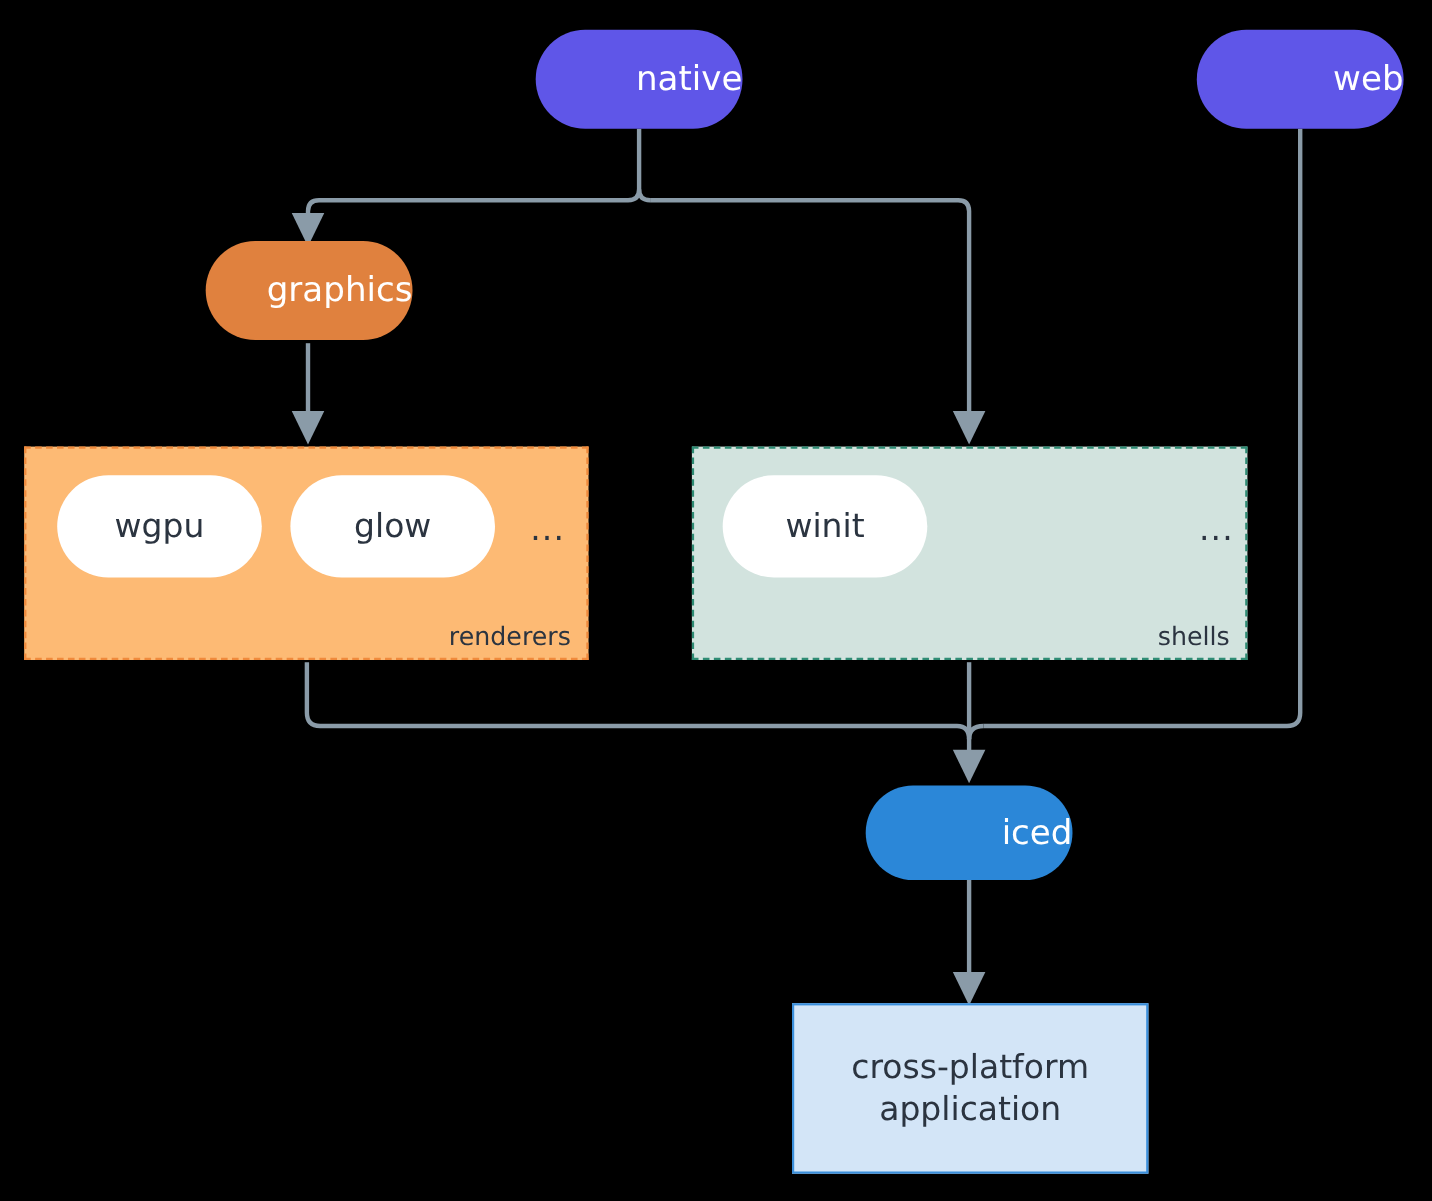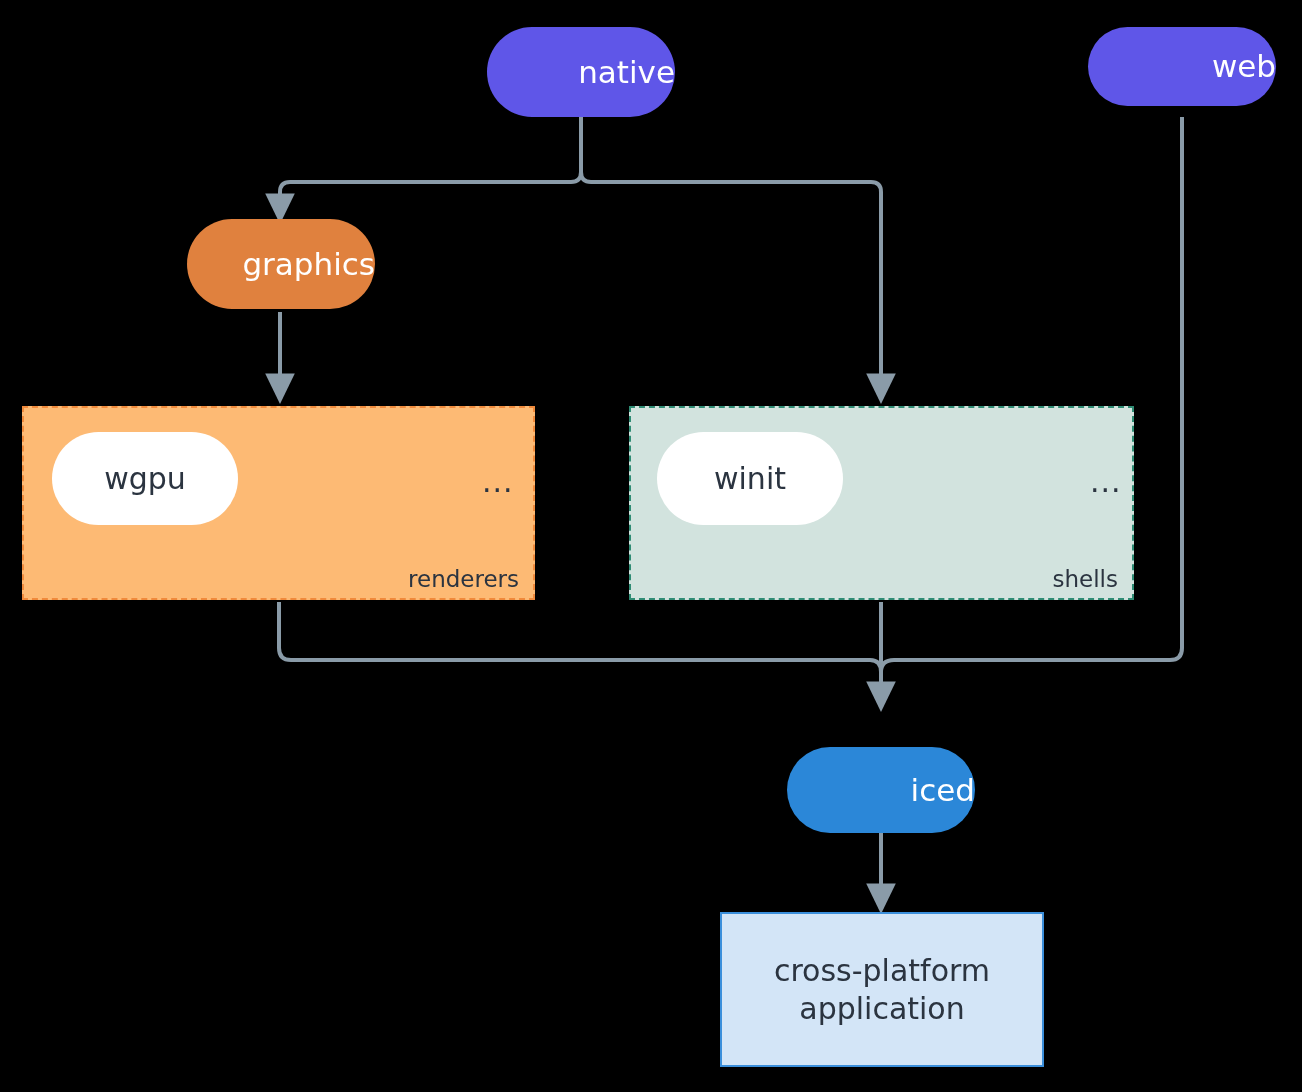--- a/index.html
+++ b/index.html
@@ -133,45 +133,48 @@
     <path d="M870,660 Q881,660 881,672" fill="none" stroke="#8A9BA8" stroke-width="4"></path>
     <path d="M894,660 Q881,660 881,672" fill="none" stroke="#8A9BA8" stroke-width="4"></path>
 
     <path d="M881,800 L881,902" fill="none" stroke="#8A9BA8" stroke-width="4" marker-end="url(#arrow)"></path>
   </svg>
 
   <div class="node pill pill-native" style="left:487px; top:27px; width:188px; height:90px;">
     <span class="node-label">native</span>
   </div>
 
-  <div class="node pill pill-web" style="left:1088px; top:27px; width:188px; height:79px;">
+  <div class="node pill pill-web" style="left:1088px; top:27px; width:188px; height:90px;">
     <span class="node-label">web</span>
   </div>
 
   <div class="node pill pill-graphics" style="left:187px; top:219px; width:188px; height:90px;">
     <span class="node-label">graphics</span>
   </div>
 
   <div class="group group-renderers" style="left:22px; top:406px; width:513px; height:194px;">
     <div class="leaf" style="left:28px; top:24px; width:186px; height:93px;">
       <span>wgpu</span>
+    </div>
+    <div class="leaf" style="left:240px; top:24px; width:186px; height:93px;">
+      <span>glow</span>
     </div>
     <span class="ellipsis" style="left:458px; top:56px;">...</span>
     <span class="group-title">renderers</span>
   </div>
 
   <div class="group group-shells" style="left:629px; top:406px; width:505px; height:194px;padding-left:44px;">
     <div class="leaf" style="left:26px; top:24px; width:186px; height:93px;">
       <span>winit</span>
     </div>
     <span class="ellipsis" style="left:459px; top:56px;">...</span>
     <span class="group-title">shells</span>
   </div>
 
-  <div class="node pill pill-iced" style="left:787px; top:714px; width:188px; height:86px;margin-top:33px;">
+  <div class="node pill pill-iced" style="left:787px; top:714px; width:188px; height:86px;">
     <span class="node-label">iced</span>
   </div>
 
   <div class="rect-app" style="left:720px; top:912px; width:324px; height:155px;">
     <span class="node-label">cross-platform
 application</span>
   </div>
 
 </div>
 

